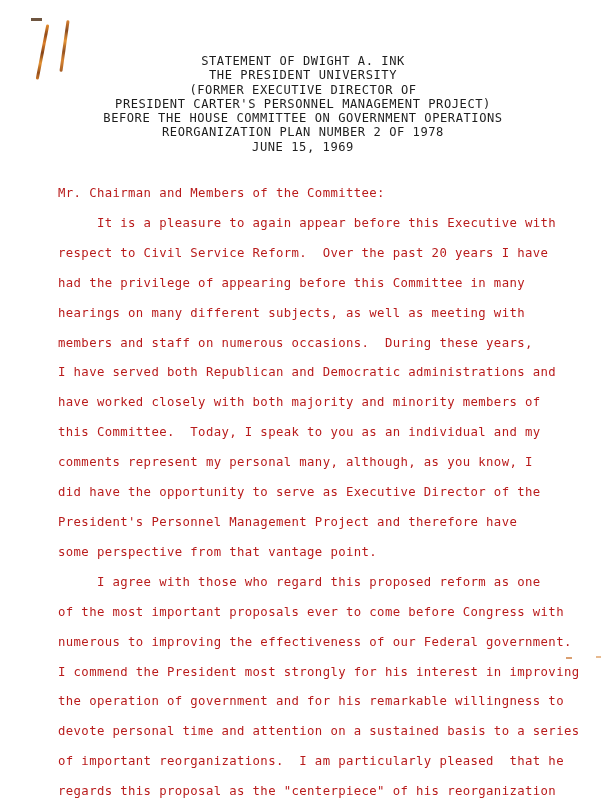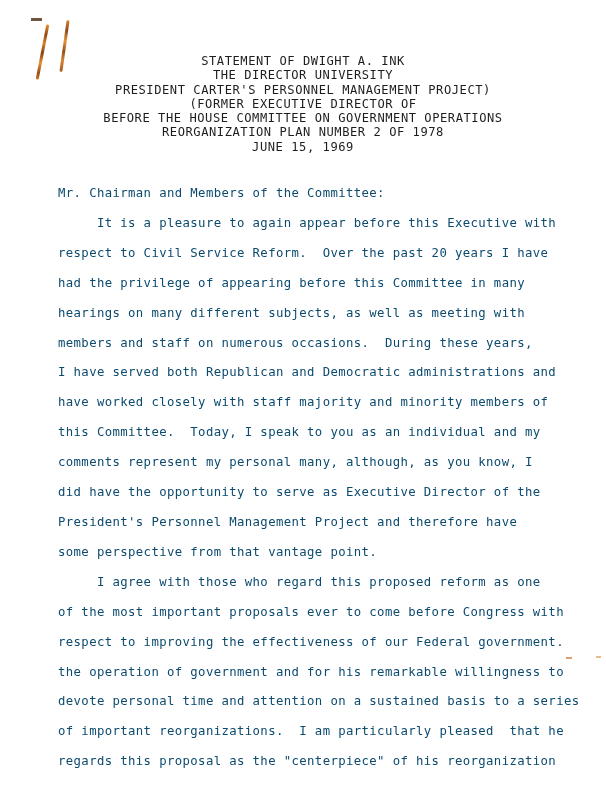--- a/index.html
+++ b/index.html
@@ -94,62 +94,63 @@
   .body-text {
     position: absolute;
     left: 58px;
     top: 179px;
     width: 492px;
   }
   .body-text .bline {
     font-size: 12.3px;
     line-height: 29.9px;
     letter-spacing: .38px;
-    color: #0c4a6e;
+    color: #b91c1c;
     white-space: pre;
   }
 </style>
 </head>
 <body>
 
 <div class="page">
 
   <div class="pen-mark pen-dash-top"></div>
   <div class="pen-mark pen-stroke-1"></div>
   <div class="pen-mark pen-stroke-2"></div>
   <div class="pen-mark pen-dot-right-a"></div>
   <div class="pen-mark pen-dot-right-b"></div>
 
   <div class="heading">
     <div class="hline">STATEMENT OF DWIGHT A. INK</div>
-    <div class="hline">THE DIRECTOR UNIVERSITY</div>
+    <div class="hline">THE PRESIDENT UNIVERSITY</div>
+    <div class="hline">(FORMER EXECUTIVE DIRECTOR OF</div>
     <div class="hline">PRESIDENT CARTER'S PERSONNEL MANAGEMENT PROJECT)</div>
-    <div class="hline">(FORMER EXECUTIVE DIRECTOR OF</div>
     <div class="hline">BEFORE THE HOUSE COMMITTEE ON GOVERNMENT OPERATIONS</div>
     <div class="hline">REORGANIZATION PLAN NUMBER 2 OF 1978</div>
     <div class="hline">JUNE 15, 1969</div>
   </div>
 
   <div class="body-text">
     <div class="bline">Mr. Chairman and Members of the Committee:</div>
     <div class="bline">     It is a pleasure to again appear before this Executive with</div>
     <div class="bline">respect to Civil Service Reform.  Over the past 20 years I have</div>
     <div class="bline">had the privilege of appearing before this Committee in many</div>
     <div class="bline">hearings on many different subjects, as well as meeting with</div>
     <div class="bline">members and staff on numerous occasions.  During these years,</div>
     <div class="bline">I have served both Republican and Democratic administrations and</div>
-    <div class="bline">have worked closely with staff majority and minority members of</div>
+    <div class="bline">have worked closely with both majority and minority members of</div>
     <div class="bline">this Committee.  Today, I speak to you as an individual and my</div>
     <div class="bline">comments represent my personal many, although, as you know, I</div>
     <div class="bline">did have the opportunity to serve as Executive Director of the</div>
     <div class="bline">President's Personnel Management Project and therefore have</div>
     <div class="bline">some perspective from that vantage point.</div>
     <div class="bline">     I agree with those who regard this proposed reform as one</div>
     <div class="bline">of the most important proposals ever to come before Congress with</div>
-    <div class="bline">respect to improving the effectiveness of our Federal government.</div>
+    <div class="bline">numerous to improving the effectiveness of our Federal government.</div>
+    <div class="bline">I commend the President most strongly for his interest in improving</div>
     <div class="bline">the operation of government and for his remarkable willingness to</div>
     <div class="bline">devote personal time and attention on a sustained basis to a series</div>
     <div class="bline">of important reorganizations.  I am particularly pleased  that he</div>
     <div class="bline">regards this proposal as the "centerpiece" of his reorganization</div>
 
   </div>
 
 </div>
 
 </body></html>

